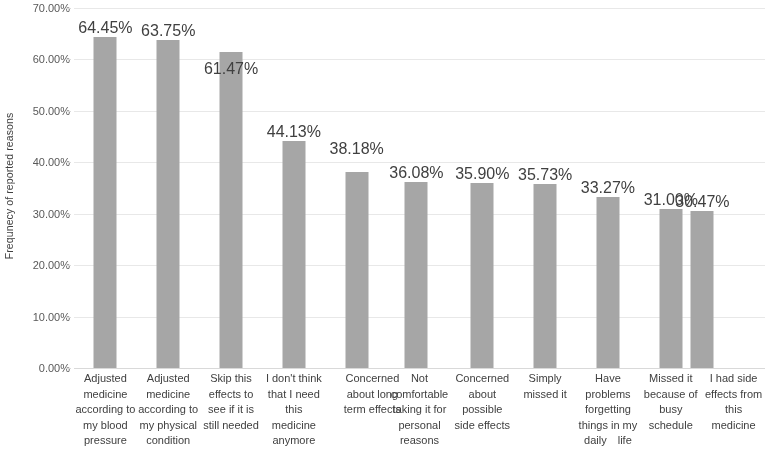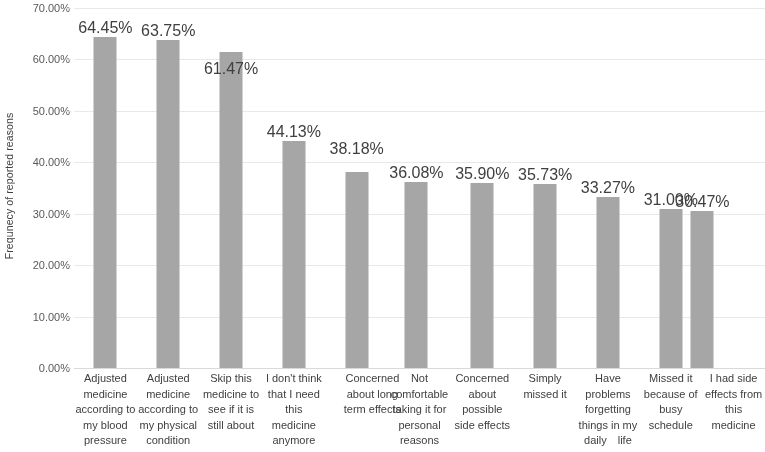--- a/index.html
+++ b/index.html
@@ -215,21 +215,21 @@
       </div>
       <div class="bar-group" style="left: 597px; width: 62.8182px;">
         <div class="bar" style="height: 156.703px; background: rgb(166, 166, 166);"></div>
         <div class="bar-value" style="top: 185.297px;">30.47%</div>
       </div>
     </div>
 
   <div id="category-labels">
       <div class="cat-label" style="left: 0px; width: 62.8182px;">Adjusted medicine according to my blood pressure</div>
       <div class="cat-label" style="left: 62.8182px; width: 62.8182px;">Adjusted medicine according to my physical condition</div>
-      <div class="cat-label" style="left: 125.636px; width: 62.8182px;">Skip this medicine to see if it is still about</div>
+      <div class="cat-label" style="left: 125.636px; width: 62.8182px;">Skip this effects to see if it is still needed</div>
       <div class="cat-label" style="left: 188.455px; width: 62.8182px;">I don't think that I need this medicine anymore</div>
       <div class="cat-label" style="left: 267px; width: 62.8182px;">Concerned about long term effects</div>
       <div class="cat-label" style="left: 314.091px; width: 62.8182px;">Not comfortable taking it for personal reasons</div>
       <div class="cat-label" style="left: 376.909px; width: 62.8182px;">Concerned about possible side effects</div>
       <div class="cat-label" style="left: 439.727px; width: 62.8182px;">Simply missed it</div>
       <div class="cat-label" style="left: 502.545px; width: 62.8182px;">Have problems forgetting things in my daily life</div>
       <div class="cat-label" style="left: 628.182px; width: 62.8182px;">I had side effects from this medicine</div>
       <div class="cat-label" style="left: 565.364px; width: 62.8182px;">Missed it because of busy schedule</div>
     </div>
 

